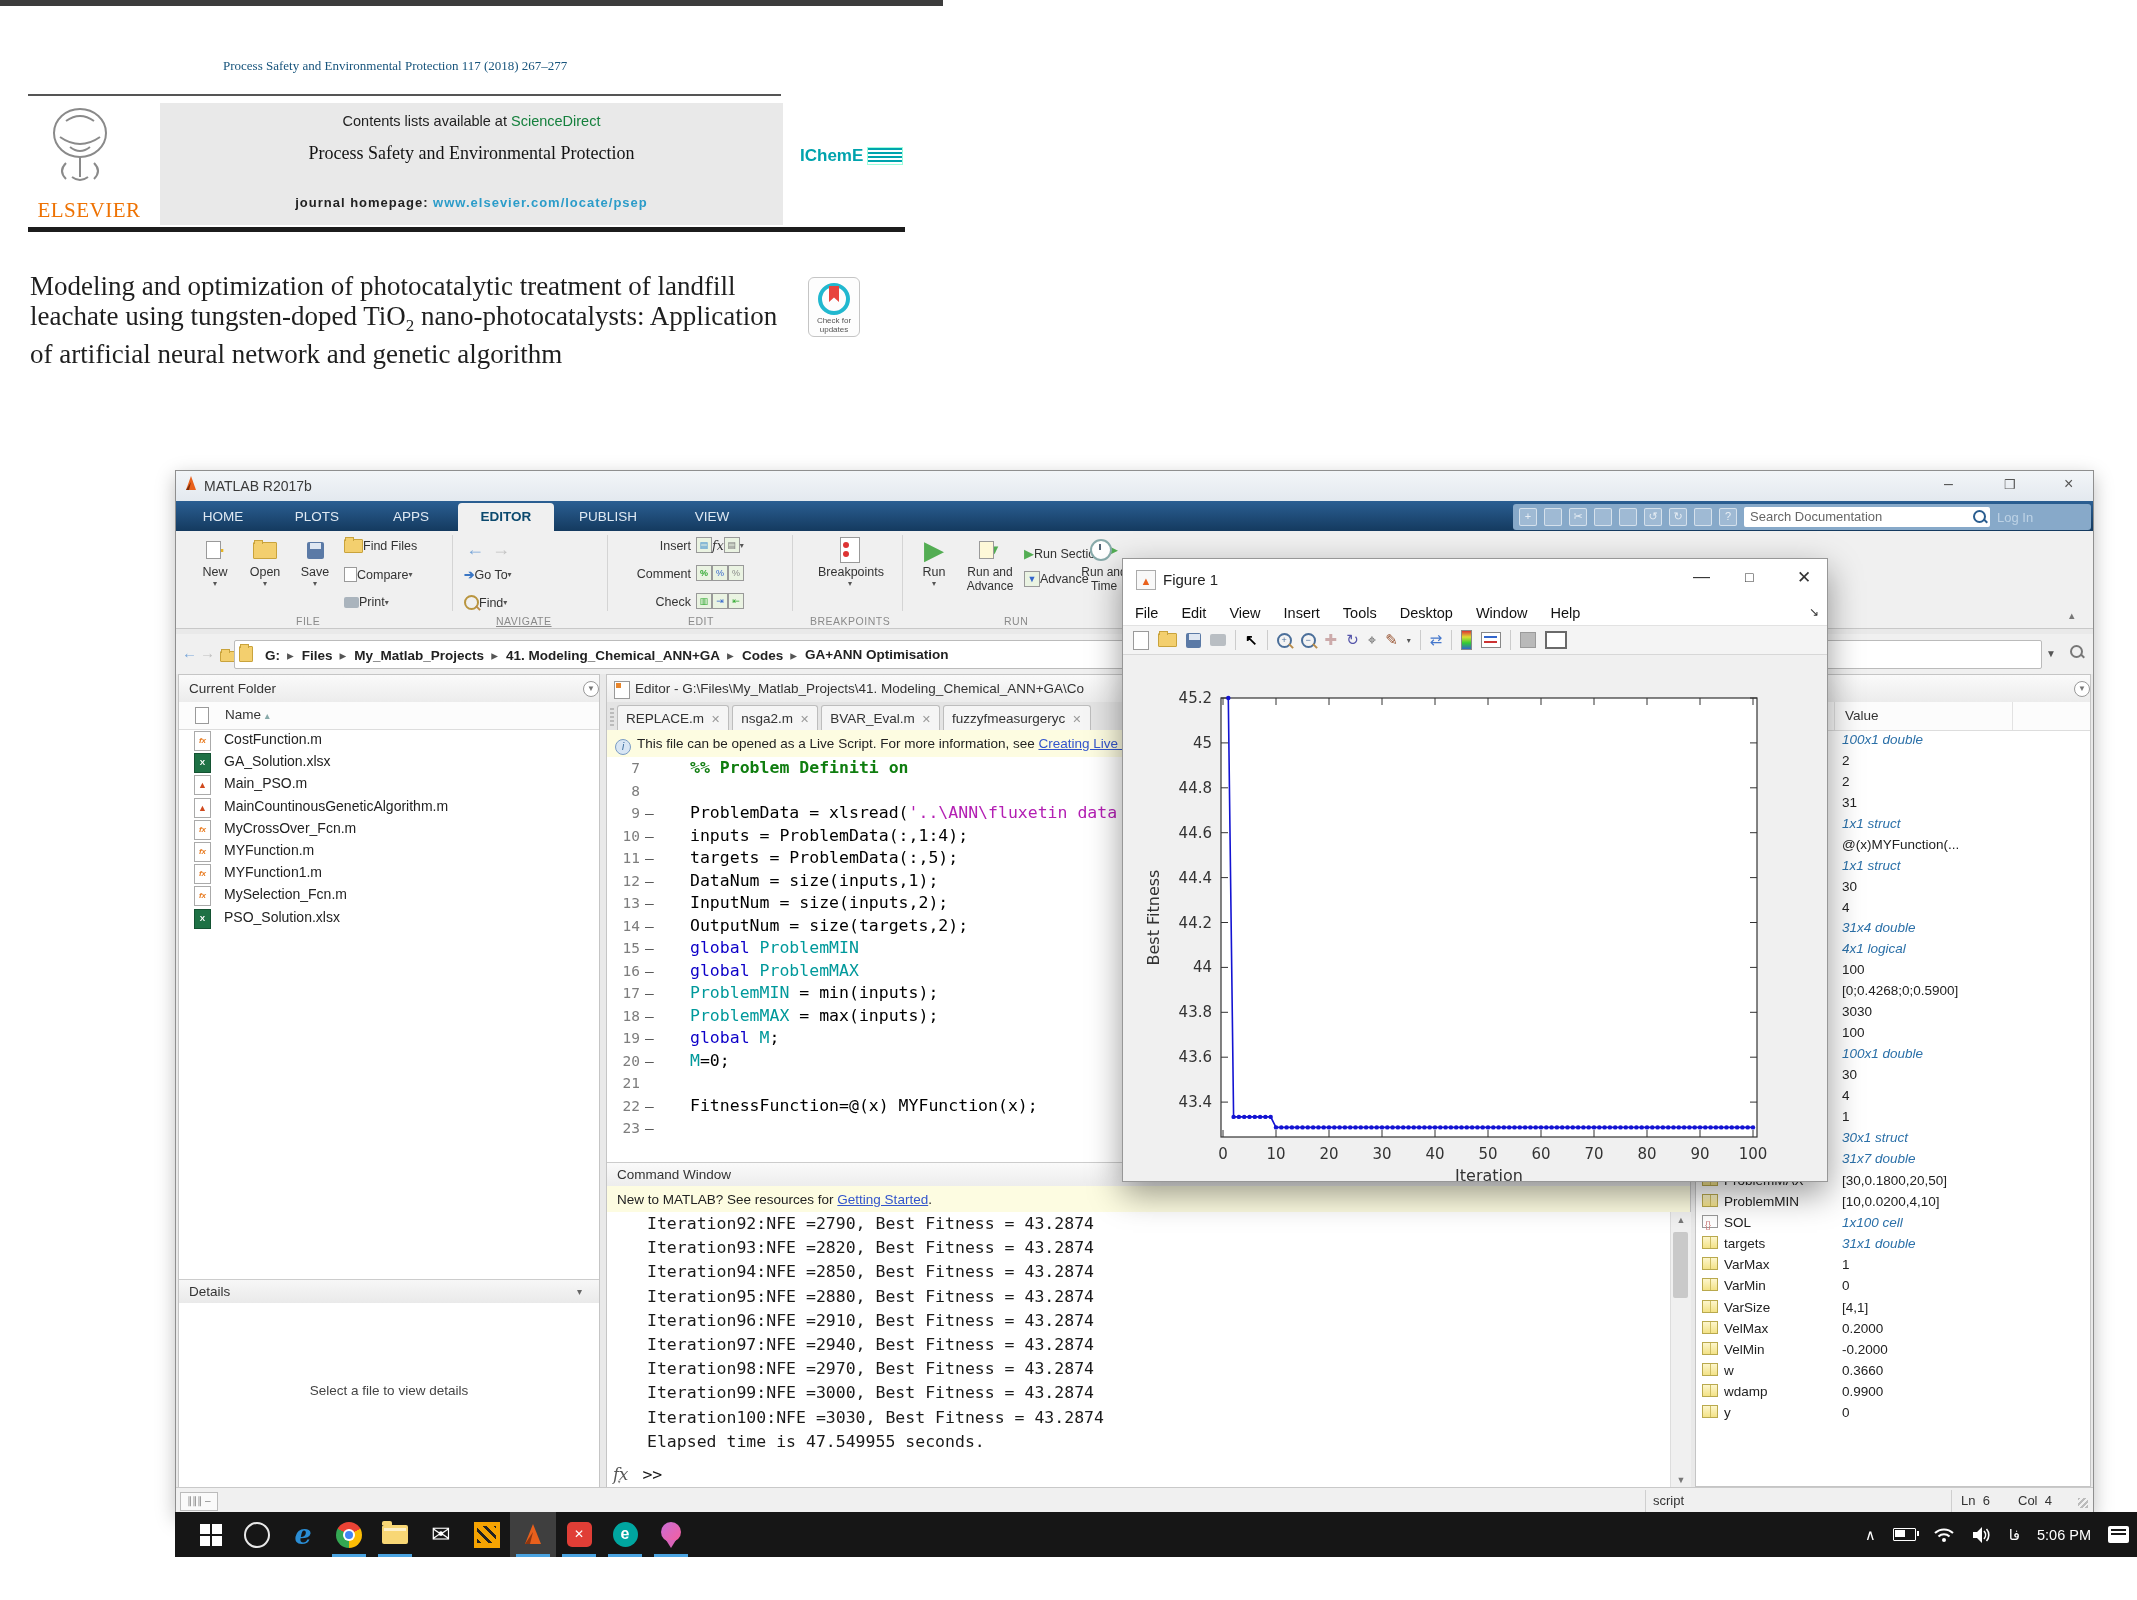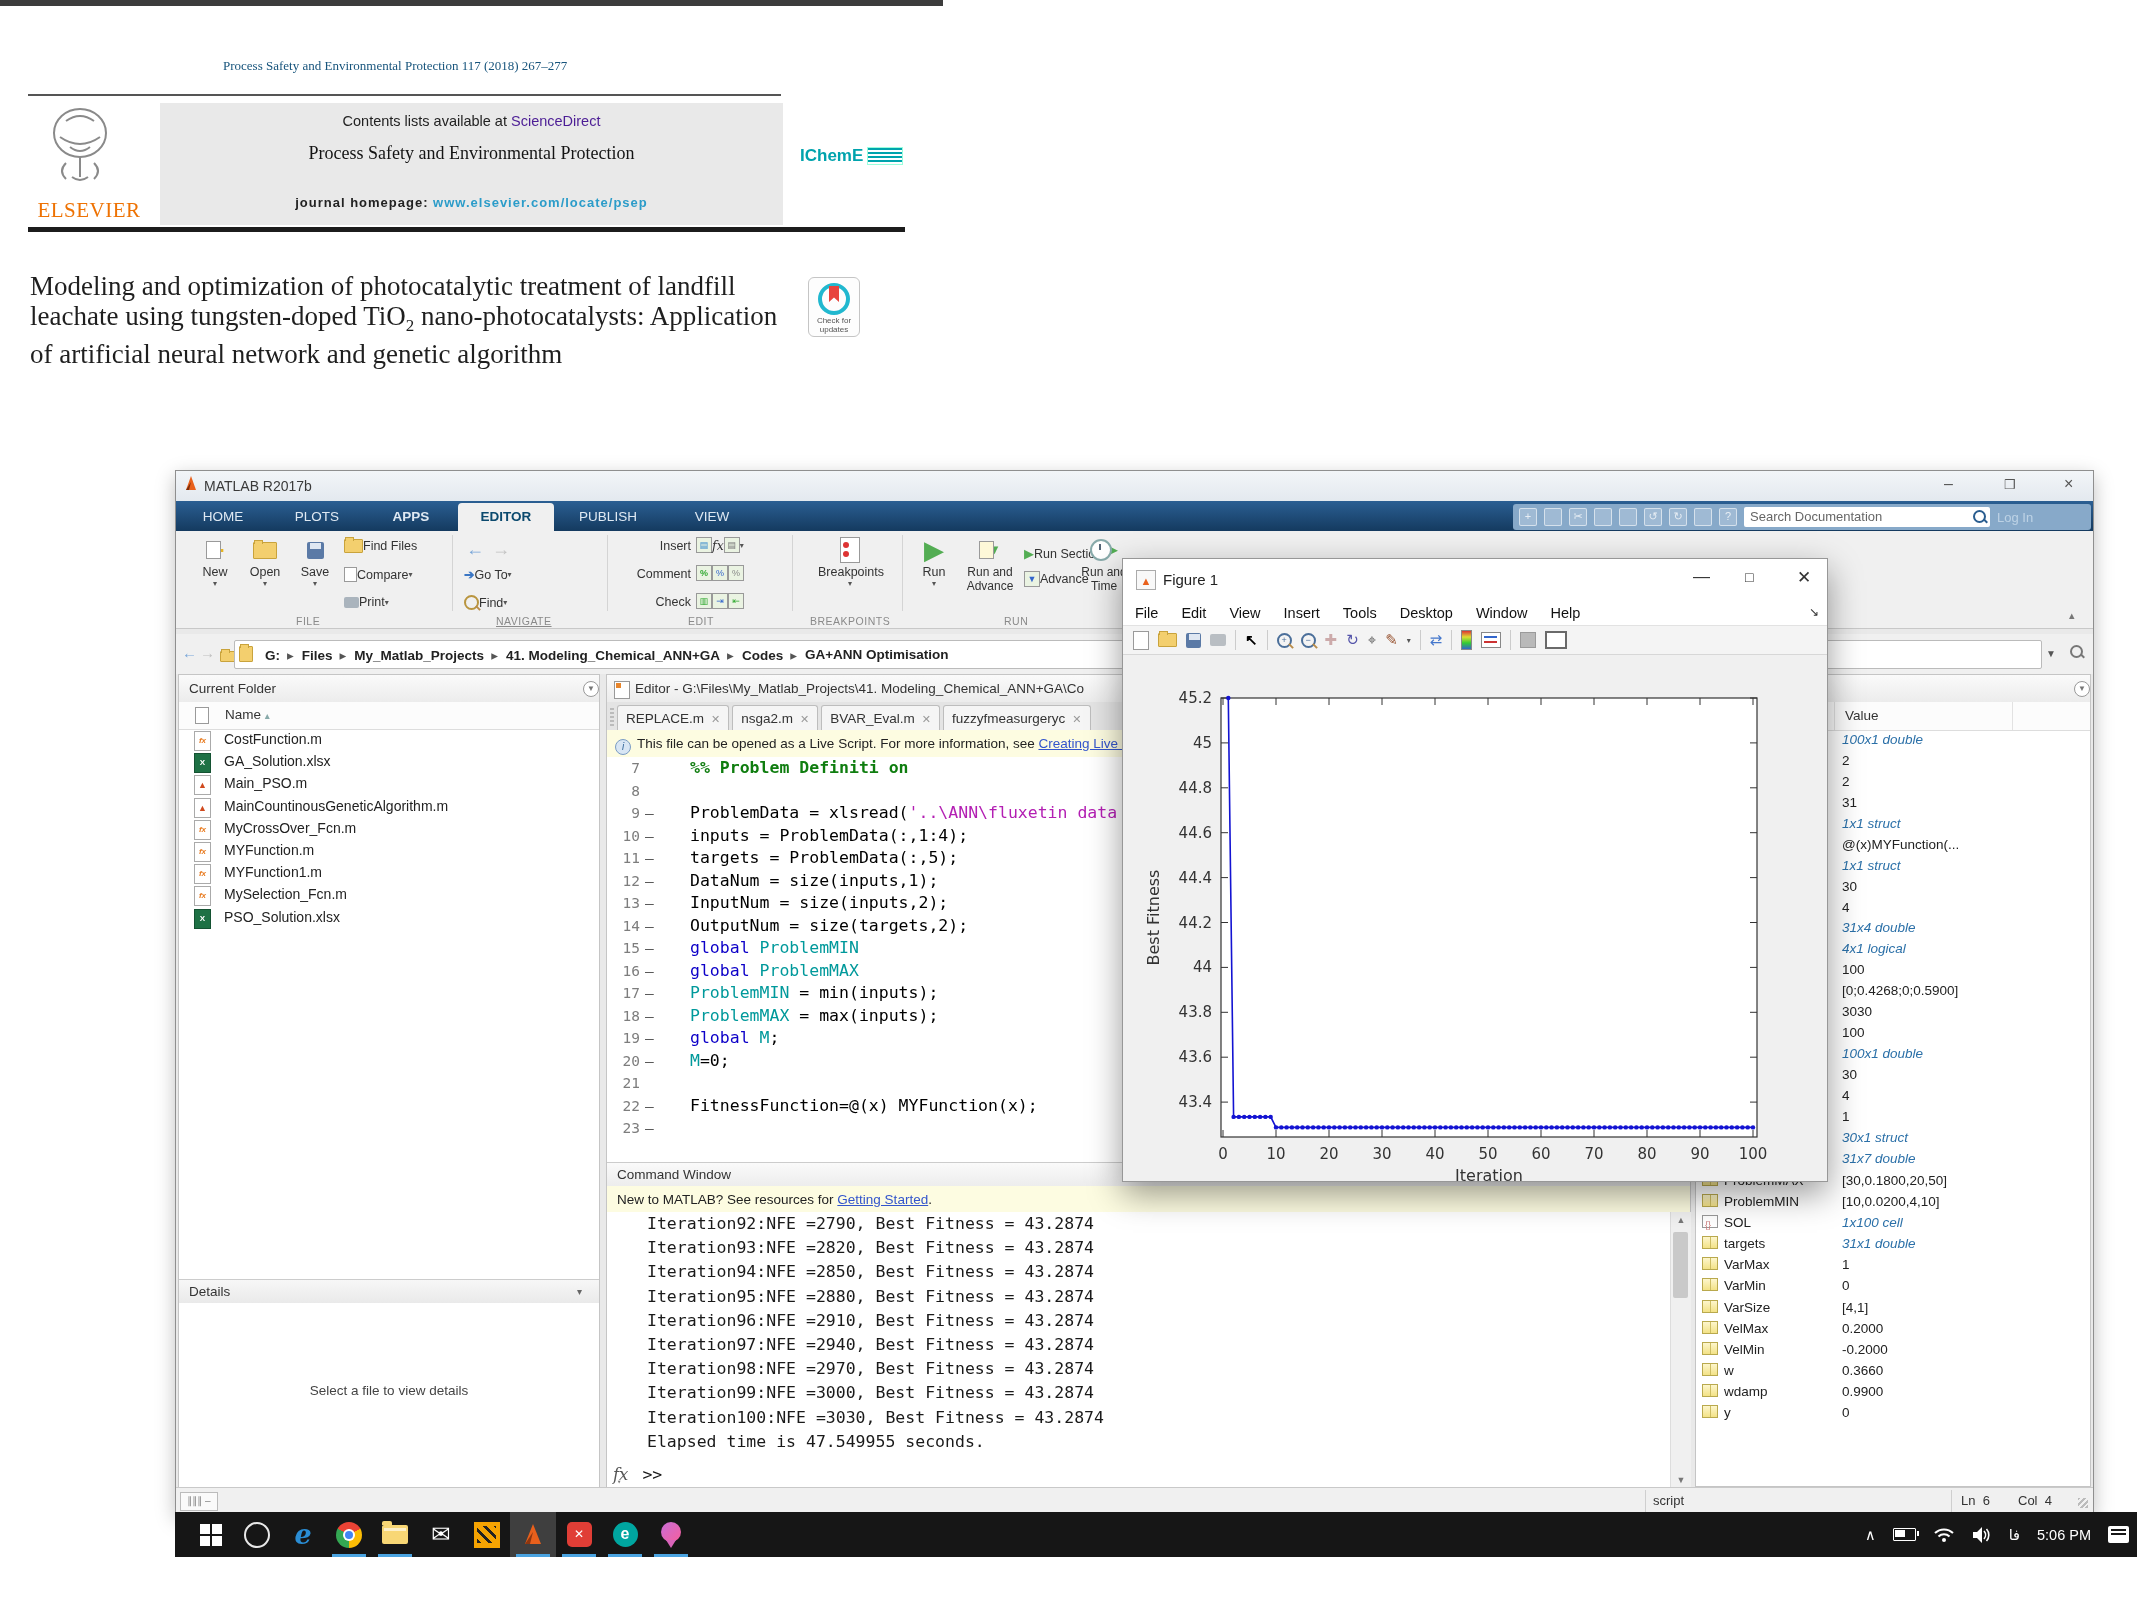--- a/index.html
+++ b/index.html
@@ -7,21 +7,21 @@
   .abs{position:absolute;}
 
   
   .paper-topbar{left:0;top:0;width:943px;height:6px;background:#3c3c3c;}
   .jref{left:223px;top:58px;width:560px;font-family:"Liberation Serif",serif;font-size:13px;color:#17547c;}
   .hr1{left:28px;top:94px;width:753px;height:2px;background:#555;}
   .elogo-tree{left:36px;top:103px;}
   .elsevier-word{left:24px;top:198px;width:130px;text-align:center;font-family:"Liberation Serif",serif;font-size:21px;color:#ee7203;letter-spacing:.5px;}
   .jbox{left:160px;top:103px;width:623px;height:122px;background:#e9e9e9;}
   .jbox .l1{position:absolute;left:0;top:10px;width:100%;text-align:center;font-size:14.5px;color:#222;}
-  .jbox .l1 .sd{color:#4c1d95;}
+  .jbox .l1 .sd{color:#15803d;}
   .jbox .l2{position:absolute;left:0;top:40px;width:100%;text-align:center;font-family:"Liberation Serif",serif;font-size:18px;color:#141414;}
   .jbox .l3{position:absolute;left:0;top:92px;width:100%;text-align:center;font-size:13px;font-weight:bold;letter-spacing:1px;color:#222;}
   .jbox .l3 .url{color:#2b9cc9;}
   .icheme{left:800px;top:146px;display:flex;align-items:center;gap:4px;}
   .icheme .word{font-size:17px;font-weight:bold;color:#00a3ad;}
   .icheme .flag{width:34px;height:16px;background:repeating-linear-gradient(#00a3ad 0 2px,#fff 2px 4px);border:1px solid #9fd;}
   .hr2{left:28px;top:227px;width:877px;height:5px;background:#1c1c1c;}
   .ptitle{left:30px;top:272px;width:770px;font-family:"Liberation Serif",serif;font-size:27px;line-height:29.5px;color:#1f1f1f;}
   .ptitle sub{font-size:17px;}
   .badge{left:808px;top:277px;width:50px;height:58px;border:1px solid #c5c5c5;border-radius:6px;background:#fdfdfd;text-align:center;}
@@ -255,21 +255,21 @@
       <span class="t">MATLAB R2017b</span>
       <span class="winctl" style="left:1768px;">–</span>
       <span class="winctl" style="left:1828px;font-size:13px;top:6px;">❒</span>
       <span class="winctl" style="left:1888px;">×</span>
     </div>
 
     <div class="abs tabrow" id="mtabs">
 
     <div class="mtab" style="left: 2px; width: 90px;"><span>HOME</span></div>
         <div class="mtab" style="left: 94px; width: 94px;"><span>PLOTS</span></div>
-        <div class="mtab" style="left: 190px; width: 90px; font-weight: bold;"><span>APPS</span></div>
+        <div class="mtab" style="left: 190px; width: 90px;"><span>APPS</span></div>
         <div class="mtab active" style="left: 282px; width: 96px;"><span>EDITOR</span></div>
         <div class="mtab" style="left: 380px; width: 104px;"><span>PUBLISH</span></div>
         <div class="mtab" style="left: 486px; width: 100px;"><span>VIEW</span></div>
       </div>
     <div class="abs quickbar">
       <span class="qicon">+</span>
       <span class="qicon"></span>
       <span class="qicon">✂</span>
       <span class="qicon"></span>
       <span class="qicon"></span>

